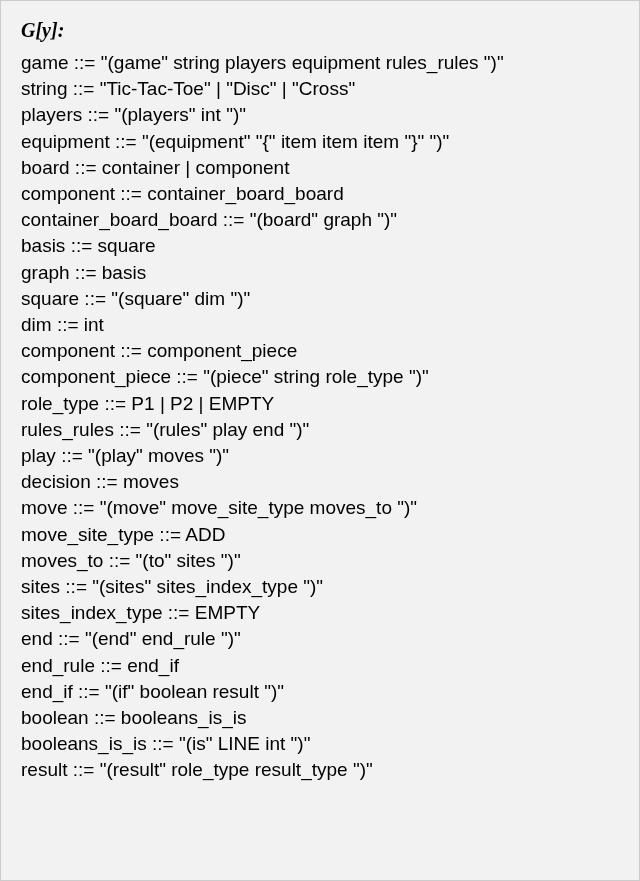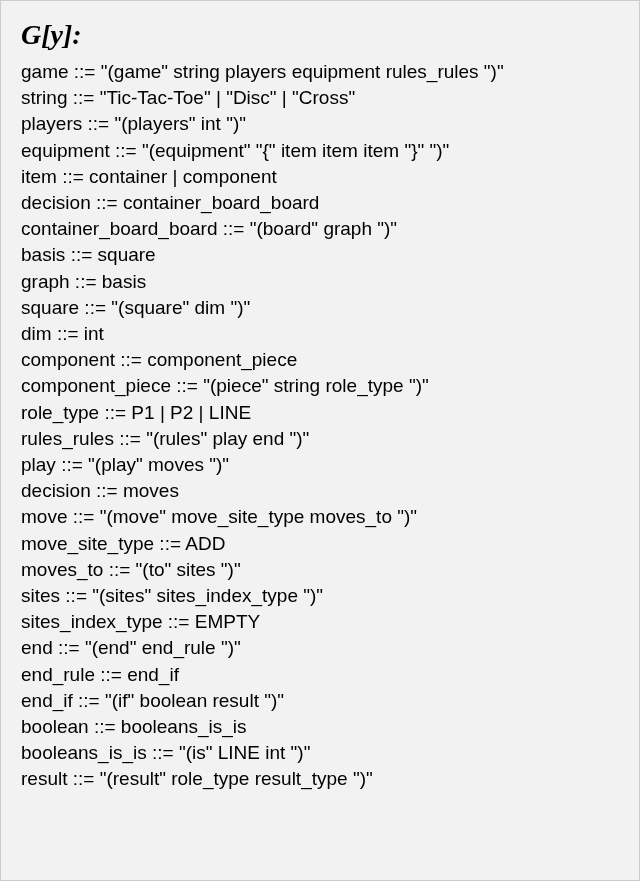--- a/index.html
+++ b/index.html
@@ -9,21 +9,21 @@
     }
     body {
       width: 640px;
       height: 881px;
       background: #f2f2f2;
       font-family: Arial, Helvetica, sans-serif;
       padding: 18px 20px;
       border: 1px solid #ccc;
     }
     .title {
-      font-size: 28px;
+      font-size: 20px;
       font-weight: bold;
       font-style: italic;
       font-family: Georgia, 'Times New Roman', serif;
       margin-bottom: 8px;
       margin-left: 0px;
     }
     .rules {
       display: flex;
       flex-direction: column;
       gap: 0px;
@@ -39,30 +39,30 @@
 </head>
 <body>
 
 <div class="title">G[y]:</div>
 
 <div class="rules">
   <div class="rule">game ::= "(game" string players equipment rules_rules ")"</div>
   <div class="rule">string ::= "Tic-Tac-Toe" | "Disc" | "Cross"</div>
   <div class="rule">players ::= "(players" int ")"</div>
   <div class="rule">equipment ::= "(equipment" "{" item item item "}" ")"</div>
-  <div class="rule">item ::= container | component</div>
-  <div class="rule">decision ::= container_board_board</div>
+  <div class="rule">board ::= container | component</div>
+  <div class="rule">component ::= container_board_board</div>
   <div class="rule">container_board_board ::= "(board" graph ")"</div>
   <div class="rule">basis ::= square</div>
   <div class="rule">graph ::= basis</div>
   <div class="rule">square ::= "(square" dim ")"</div>
   <div class="rule">dim ::= int</div>
   <div class="rule">component ::= component_piece</div>
   <div class="rule">component_piece ::= "(piece" string role_type ")"</div>
-  <div class="rule">role_type ::= P1 | P2 | LINE</div>
+  <div class="rule">role_type ::= P1 | P2 | EMPTY</div>
   <div class="rule">rules_rules ::= "(rules" play end ")"</div>
   <div class="rule">play ::= "(play" moves ")"</div>
   <div class="rule">decision ::= moves</div>
   <div class="rule">move ::= "(move" move_site_type moves_to ")"</div>
   <div class="rule">move_site_type ::= ADD</div>
   <div class="rule">moves_to ::= "(to" sites ")"</div>
   <div class="rule">sites ::= "(sites" sites_index_type ")"</div>
   <div class="rule">sites_index_type ::= EMPTY</div>
   <div class="rule">end ::= "(end" end_rule ")"</div>
   <div class="rule">end_rule ::= end_if</div>

